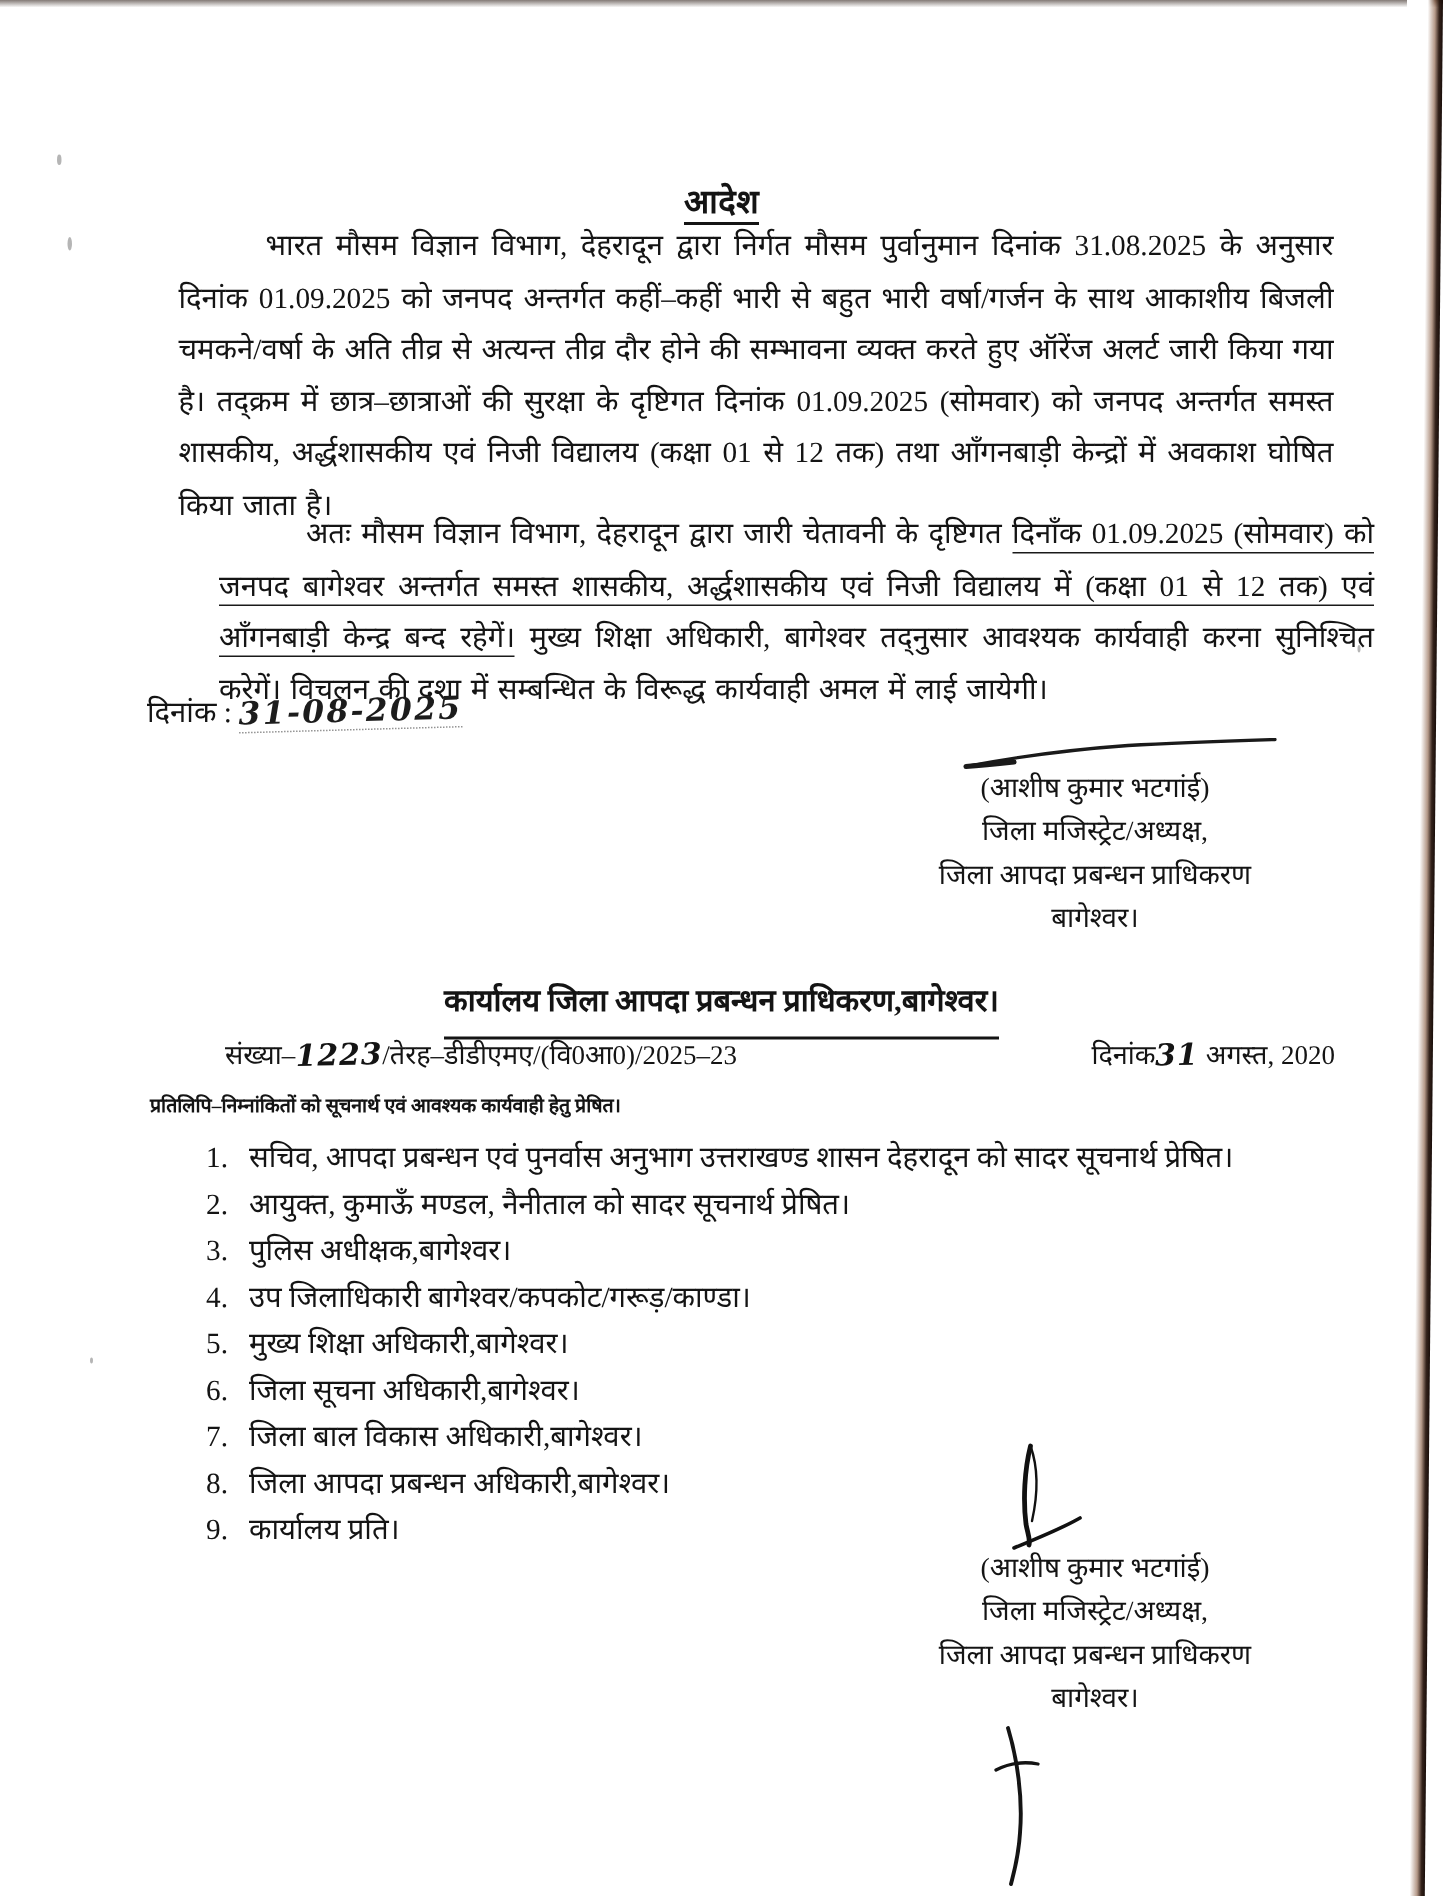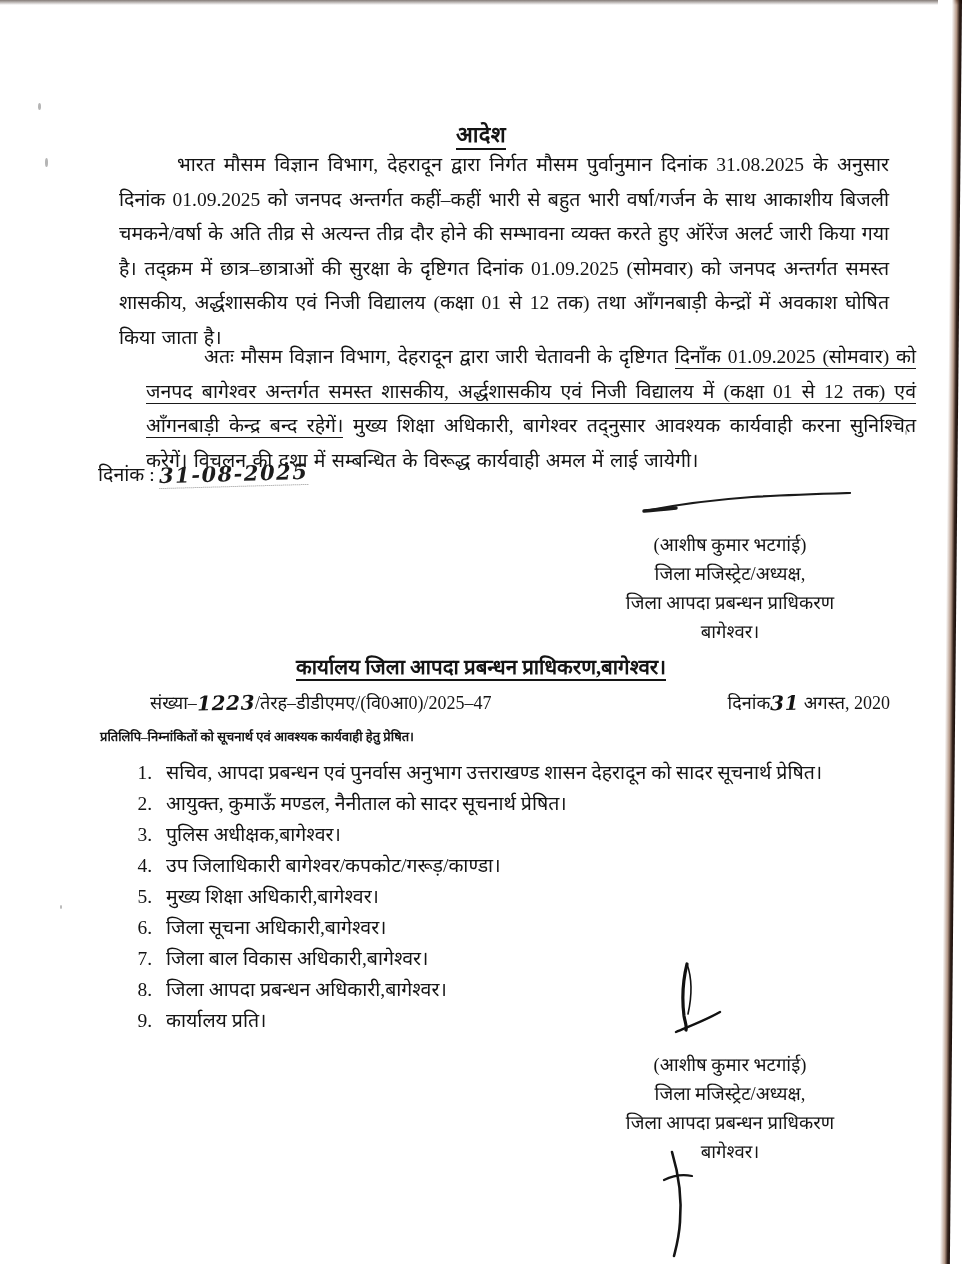--- a/index.html
+++ b/index.html
@@ -121,21 +121,20 @@
     display: inline-block;
     border-bottom: 1.2px dotted rgba(40,40,40,0.5);
   }
 
   
   .sig-block {
     position: absolute;
     text-align: center;
     font-size: 18.5px;
     line-height: 29px;
-    margin-top: 19px;
   }
   #sig-top { left: 560px; width: 340px; top: 512px; }
   #sig-bottom { left: 560px; width: 340px; top: 1032px; }
   .sig-stroke-top {
     position: absolute;
     left: 640px;
     top: 492px;
     width: 215px;
     height: 24px;
   }
@@ -159,21 +158,21 @@
     position: absolute;
     left: 0;
     right: 0;
     top: 652px;
     text-align: center;
     font-size: 20.5px;
     font-weight: 700;
   }
   .office-heading span {
     border-bottom: 2px solid #141414;
-    padding-bottom: 1px;
+    padding-bottom: 12px;
   }
 
   .ref-row {
     position: absolute;
     left: 150px;
     right: 62px;
     top: 690px;
     font-size: 18px;
     display: flex;
     justify-content: space-between;
@@ -264,21 +263,21 @@
       <div>जिला आपदा प्रबन्धन प्राधिकरण</div>
       <div>बागेश्वर।</div>
     </div>
 
     <div class="office-heading">
       <span>कार्यालय जिला आपदा प्रबन्धन प्राधिकरण,बागेश्वर।</span>
     </div>
 
     <div class="ref-row">
       <div>
-        <span>संख्या–</span><span class="hw-num">1223</span><span>/तेरह–डीडीएमए/(वि0आ0)/2025–47</span>
+        <span>संख्या–</span><span class="hw-num">1223</span><span>/तेरह–डीडीएमए/(वि0आ0)/2025–23</span>
       </div>
       <div class="ref-date">
         <span>दिनांक</span><span class="hw-day">31</span>
         <span>अगस्त, 2020</span>
       </div>
     </div>
 
     <div class="copy-to">प्रतिलिपि–निम्नांकितों को सूचनार्थ एवं आवश्यक कार्यवाही हेतु प्रेषित।</div>
 
     <div class="recipients">

